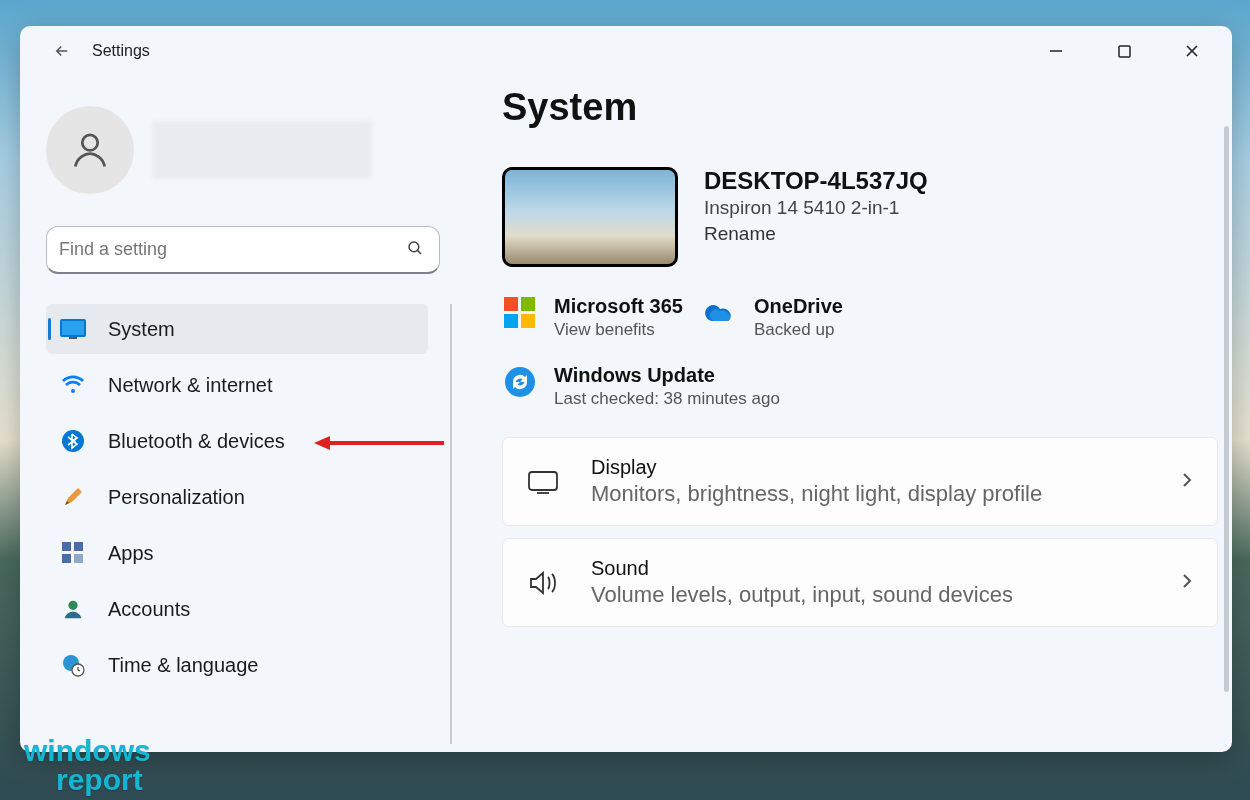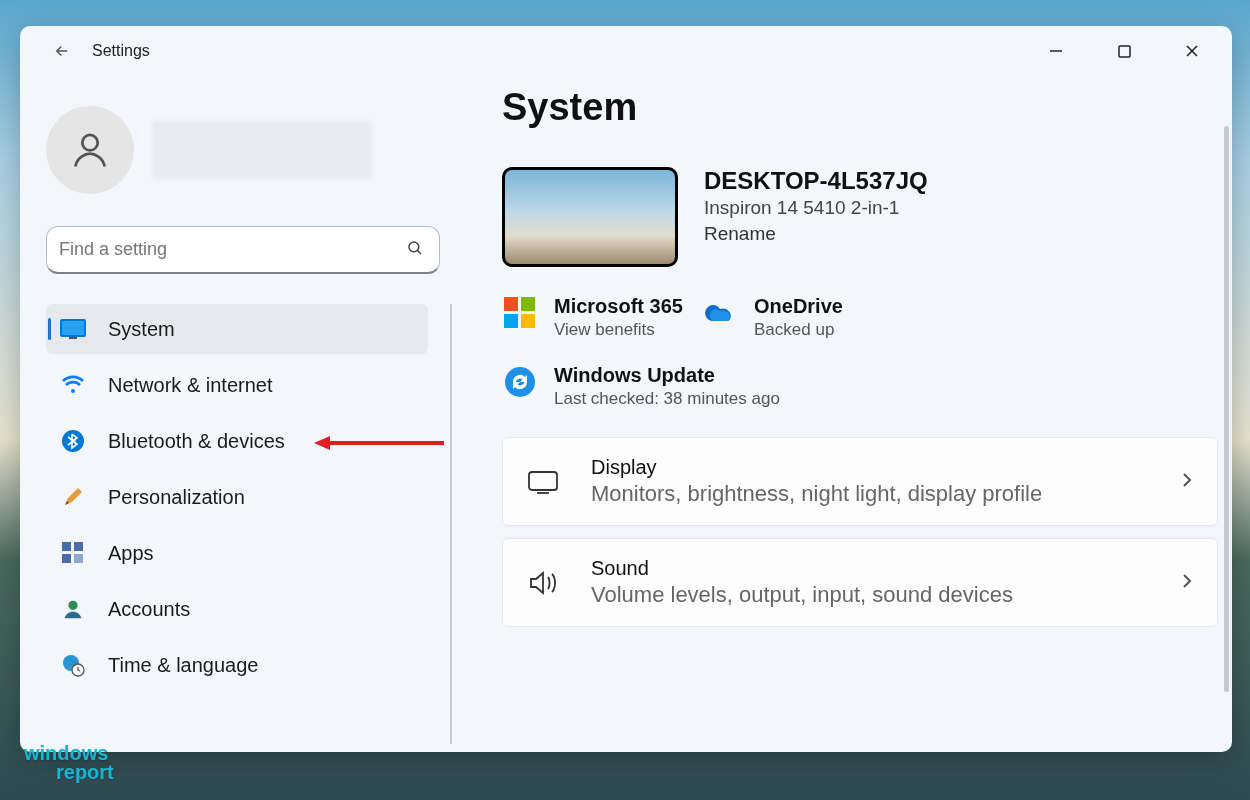--- a/index.html
+++ b/index.html
@@ -94,22 +94,22 @@
   .card-body .c-title { font-size:20px; color:#111; }
   .card-body .c-sub { font-size:22px; color:#666; margin-top:2px;}
   .card-chevron { margin-left:auto; color:#555;}
   .scroll-indicator {
     position:absolute; right:3px; top:50px; bottom:60px; width:5px; background:#c6cad1; border-radius:3px;
   }
   .red-arrow {
     position:absolute; pointer-events:none;
   }
   .watermark {
-    position:absolute; left:24px; bottom:18px; color:#15b6d4; font-weight:700;
-    font-size: 20px; line-height:.95; text-transform:lowercase;
+    position:absolute; left:24px; bottom:6px; color:#15b6d4; font-weight:700;
+    font-size: 30px; line-height:.95; text-transform:lowercase;
     text-shadow: 0 1px 2px rgba(0,0,0,.2);
   }
   .watermark .l2 { margin-left: 32px; }
 </style>
 </head>
 <body>
 
 <div class="window">
   <div class="titlebar">
     <div class="back">

